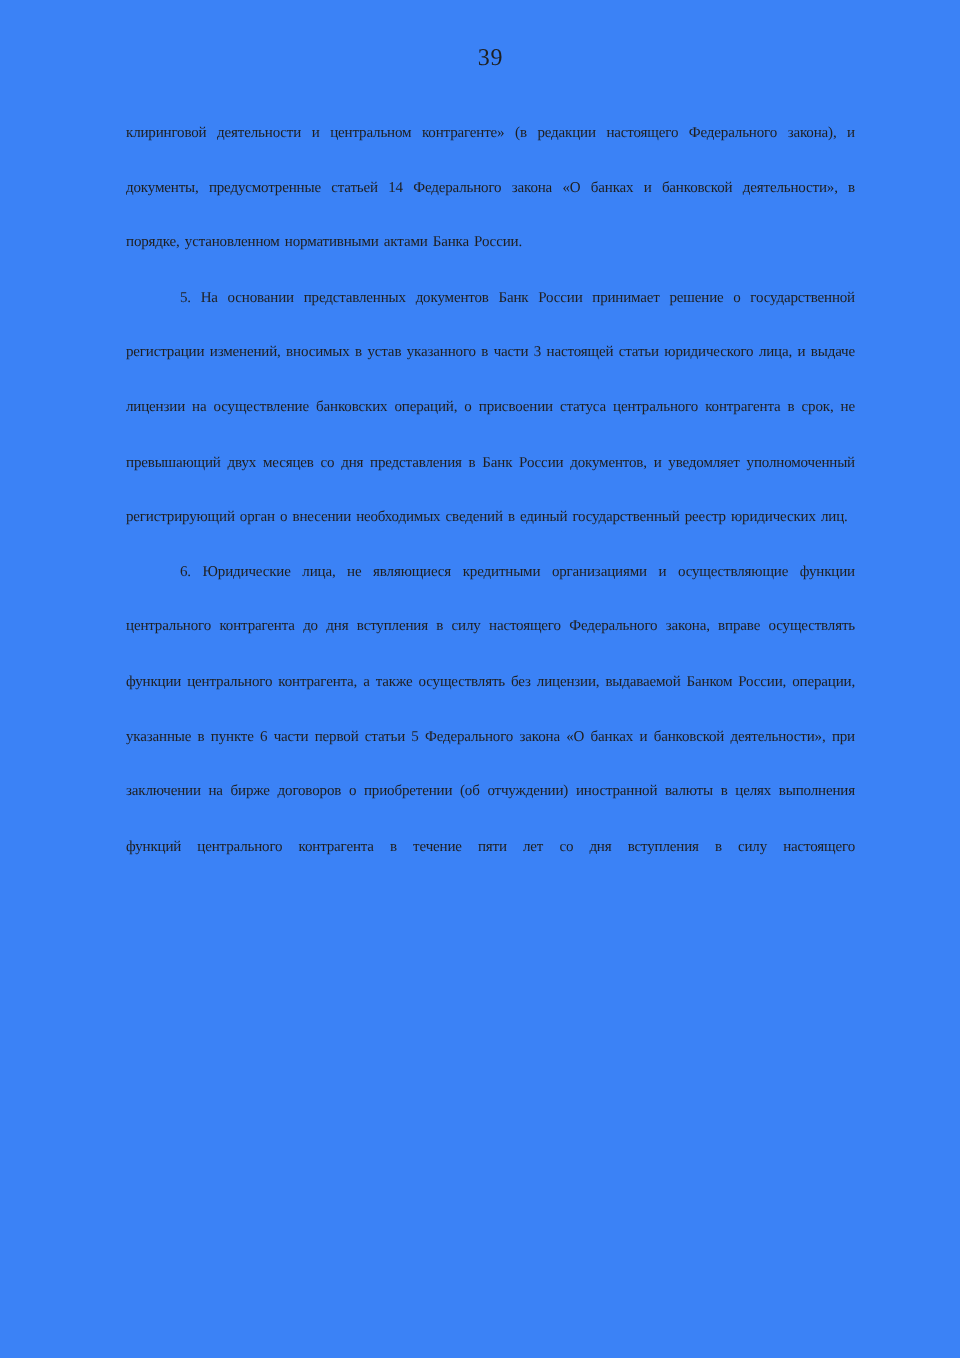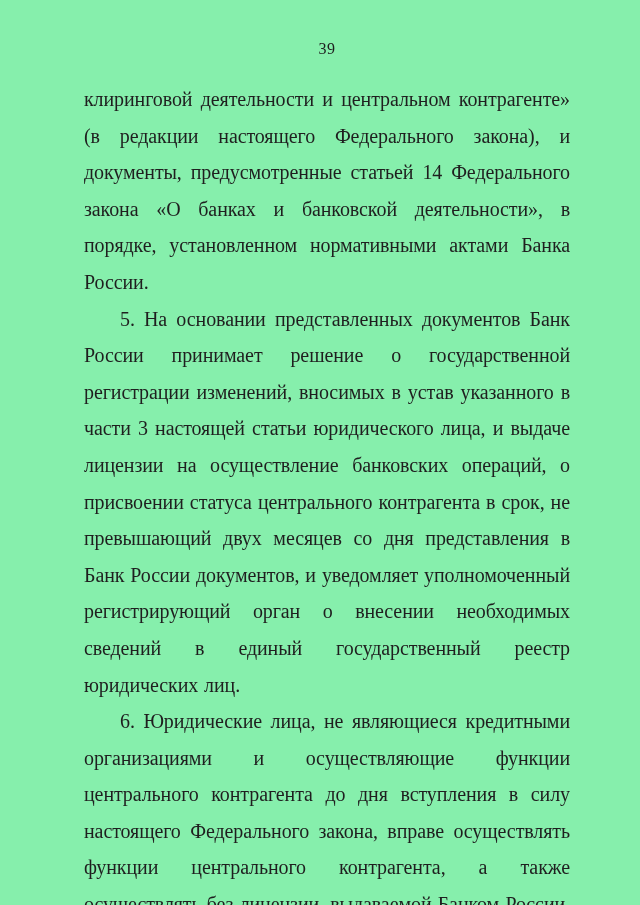--- a/index.html
+++ b/index.html
@@ -9,35 +9,35 @@
   }
   body {
     width: 640px;
     height: 905px;
     overflow: hidden;
   }
   .page {
     box-sizing: border-box;
     width: 640px;
     height: 905px;
-    padding: 34px 70px 0 84px;
-    background: #86efac;
+    padding: 24px 70px 0 84px;
+    background: #3b82f6;
     font-family: "Liberation Serif", "DejaVu Serif", serif;
     color: #1f1f1f;
   }
   .page-number {
     text-align: center;
     font-size: 16px;
     line-height: 30px;
     margin-bottom: 17px;
     letter-spacing: 0.5px;
   }
   .doc-body p.para {
     margin: 0;
-    font-size: 20px;
+    font-size: 10px;
     line-height: 36.6px;
     text-align: justify;
     letter-spacing: -0.1px;
     word-spacing: 1px;
   }
   .doc-body p.indented {
     text-indent: 36px;
   }
   
   .doc-body p.cut {

